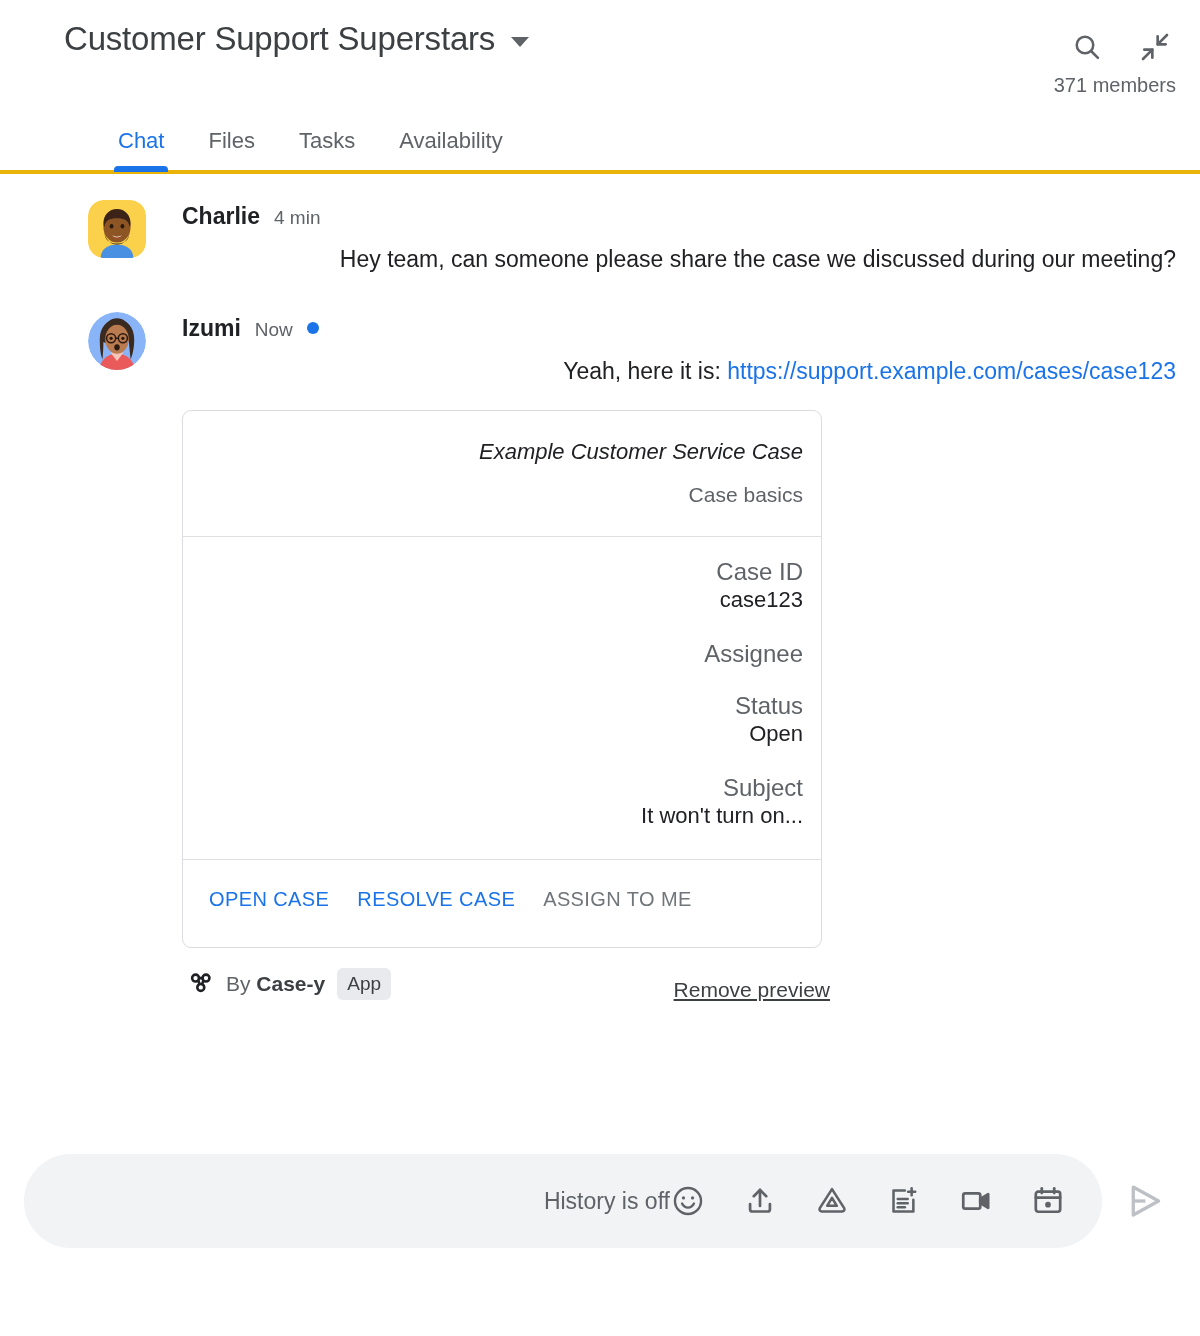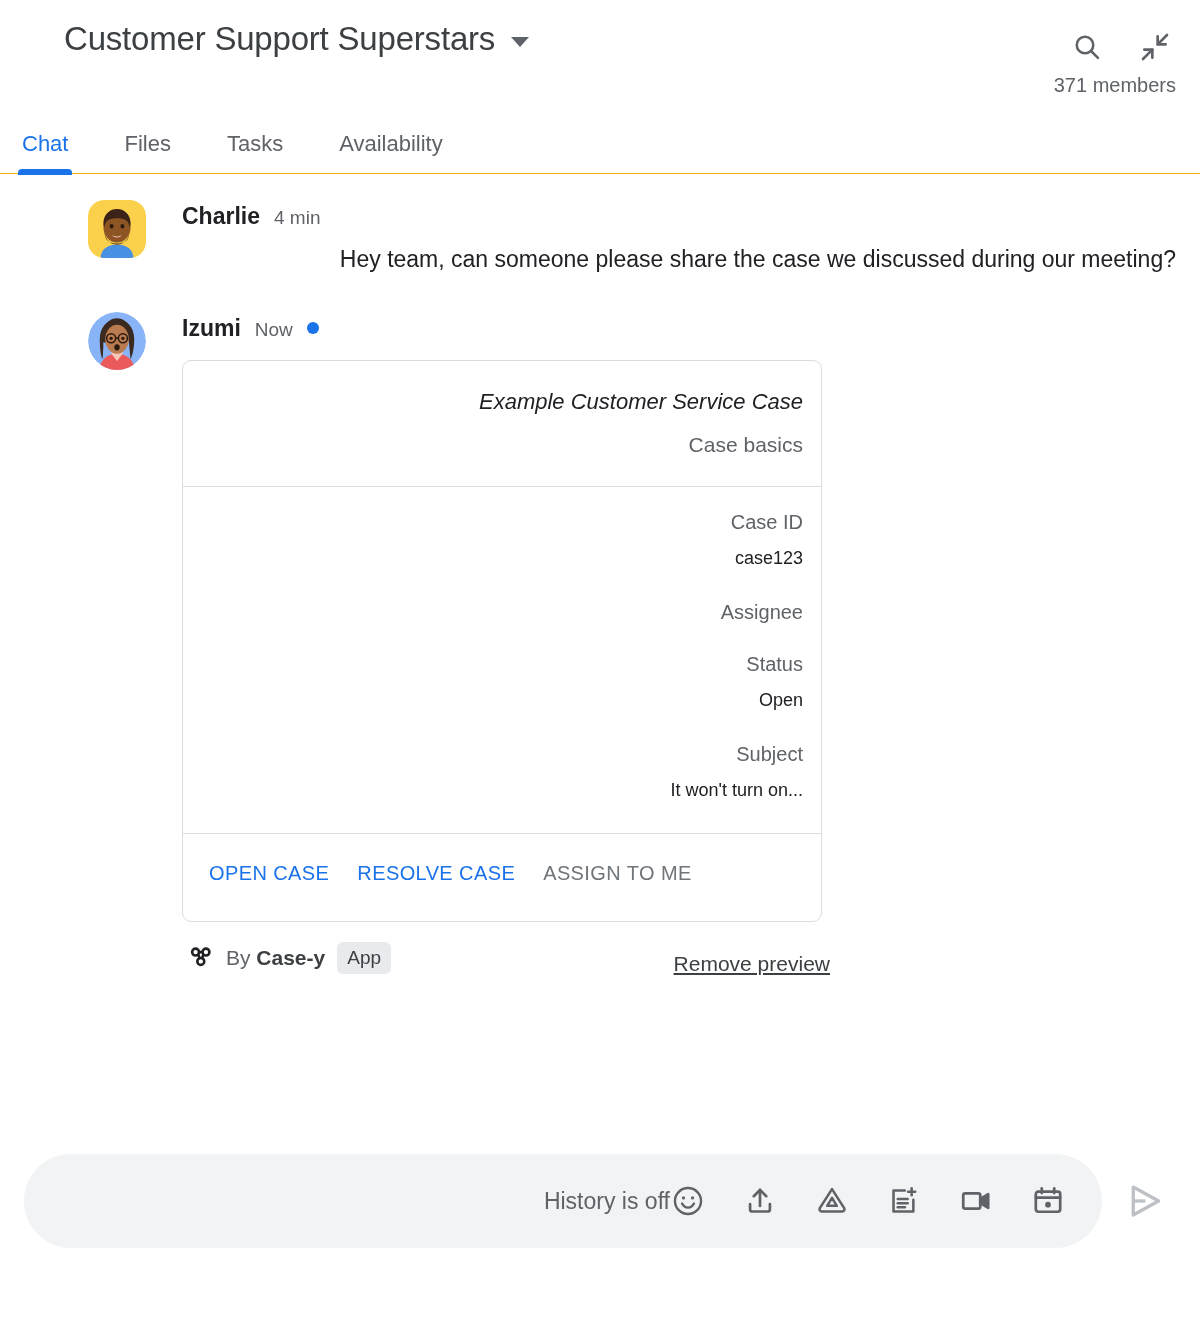--- a/index.html
+++ b/index.html
@@ -61,23 +61,24 @@
     width: 34px; height: 34px;
     display: flex; align-items: center; justify-content: center;
     color: #5f6368;
     cursor: pointer;
   }
 
   
   .tabs {
     display: flex;
     align-items: flex-end;
-    gap: 12px;
+    gap: 0;
+    padding-left: 96px;
     margin-top: 22px;
-    border-bottom: 1px solid #eab308;
+    border-bottom: 4px solid #eab308;
     height: 54px;
   }
   .tab {
     position: relative;
     font-size: 22px;
     color: #5f6368;
     padding: 0 22px 16px 22px;
     cursor: pointer;
     line-height: 26px;
     white-space: nowrap;
@@ -147,22 +148,22 @@
     border-radius: 9px;
     background: #fff;
     overflow: hidden;
   }
   .card-header { padding: 26px 18px 26px 18px; }
   .card-title { font-size: 22px; color: #202124; line-height: 30px; font-style: italic; }
   .card-subtitle { font-size: 21px; color: #5f6368; line-height: 30px; margin-top: 13px; }
   .card-divider { height: 1px; background: #e0e0e0; }
   .card-fields { padding: 22px 18px 28px 18px; }
   .field + .field { margin-top: 26px; }
-  .field-label { font-size: 20px; color: #5f6368; line-height: 26px; }
-  .field-value { font-size: 18px; color: #202124; line-height: 30px; margin-top: 8px; }
+  .field-label { font-size: 24px; color: #5f6368; line-height: 26px; }
+  .field-value { font-size: 22px; color: #202124; line-height: 30px; }
   .card-actions {
     display: flex;
     align-items: center;
     gap: 0;
     padding: 22px 12px 30px 12px;
   }
   .card-btn {
     font-size: 20px;
     font-weight: 500;
     letter-spacing: 0.4px;
@@ -321,20 +322,21 @@
           <circle cx="38.5" cy="29" r="1.8" fill="#2b1a10"></circle>
           <ellipse cx="32" cy="39" rx="3" ry="3.4" fill="#2b1a10"></ellipse>
         </svg>
       </div>
       <div class="msg-body">
         <div class="msg-head">
           <span class="sender">Izumi</span>
           <span class="time">Now</span>
           <span class="newdot"></span>
         </div>
+        <div class="msg-text"><span>Yeah, here it is: </span><a class="msg-link" href="#">https://support.example.com/cases/case123</a></div>
 
         <div class="card">
           <div class="card-header">
             <div class="card-title">Example Customer Service Case</div>
             <div class="card-subtitle">Case basics</div>
           </div>
           <div class="card-divider"></div>
           <div class="card-fields">
             <div class="field">
               <div class="field-label">Case ID</div>

